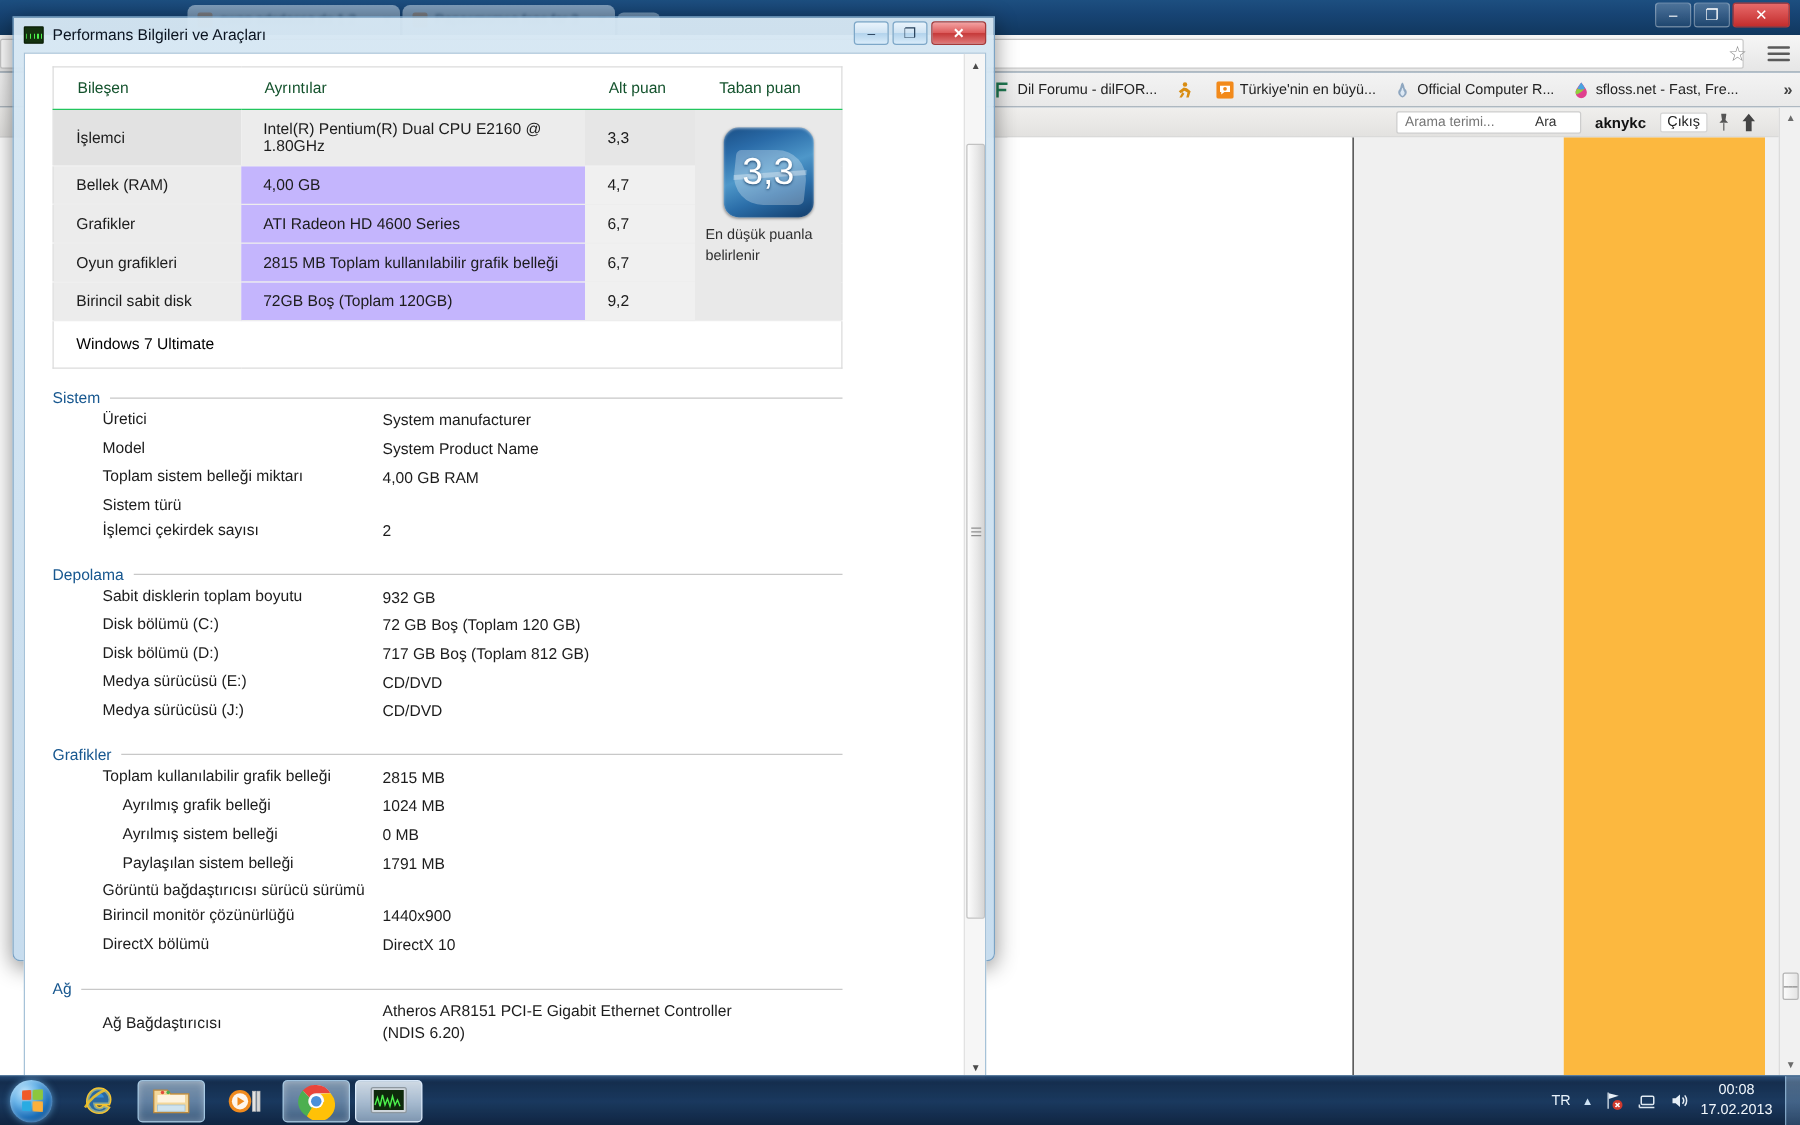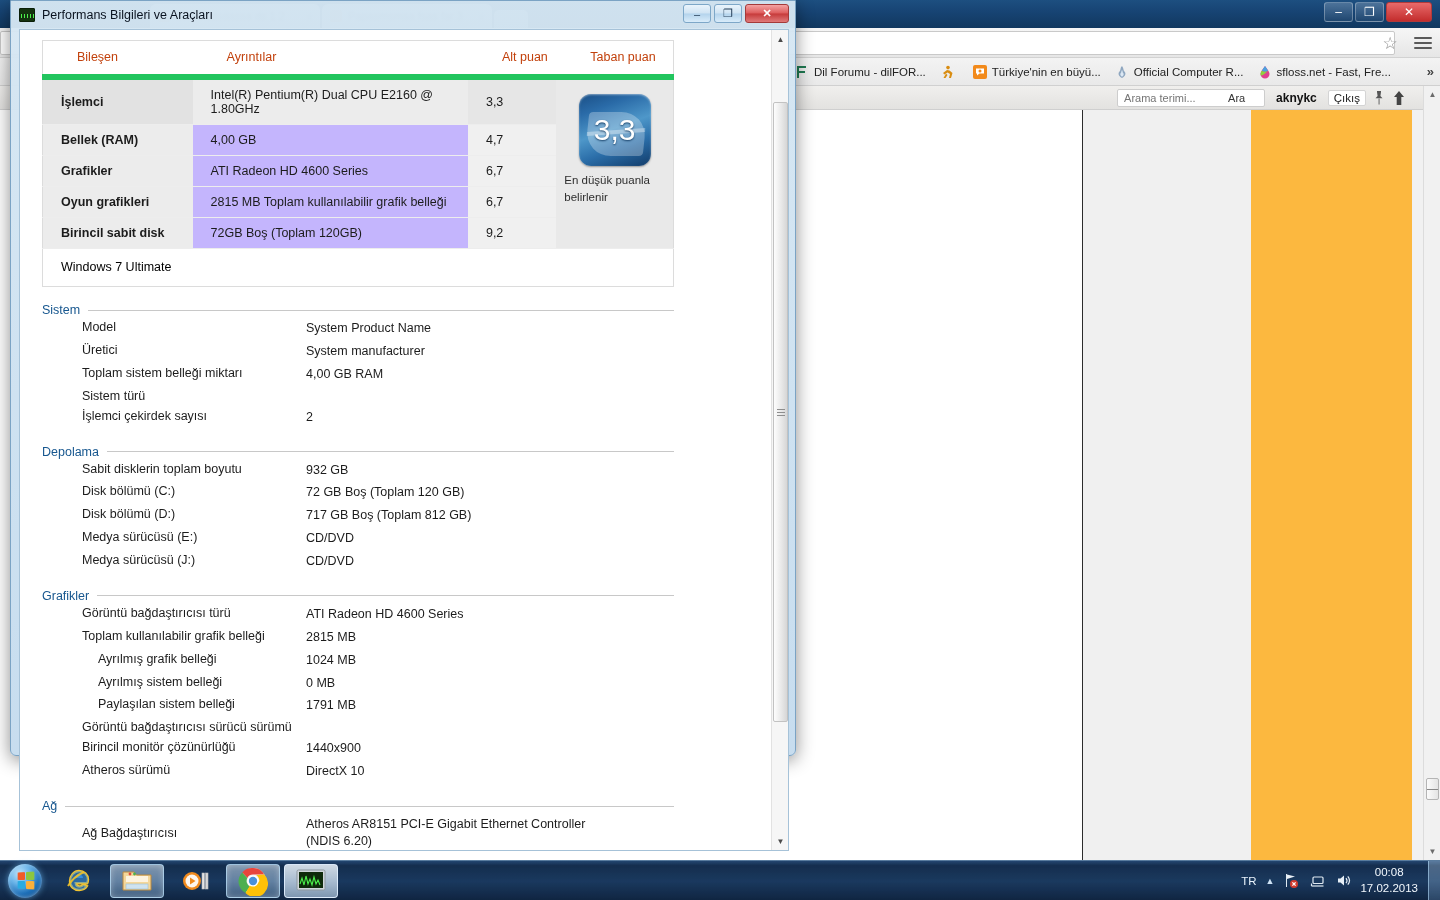--- a/index.html
+++ b/index.html
@@ -120,21 +120,21 @@
   .pg-scroll .thumb {
     position:absolute; left:2px; top:692px; width:13px; height:22px;
     background:linear-gradient(90deg,#fbfbfb,#e4e4e4);
     border:1px solid #b4b4b4; border-radius:2px;
     display:flex;align-items:center;justify-content:center;
   }
   .pg-scroll .thumb i{display:block;width:7px;height:1px;background:#888;margin:1px 0;}
 
   
   #perfwin {
-    position:absolute; left:10px; top:0px; width:786px; height:756px;
+    position:absolute; left:10px; top:13px; width:786px; height:756px;
     background:linear-gradient(180deg,rgba(214,231,243,.96),rgba(196,219,238,.95));
     border:1px solid #7ba3c4; border-radius:0 0 6px 6px;
     box-shadow:0 4px 18px rgba(0,0,0,.45);
   }
   .pw-title {
     position:absolute; left:0; top:0; width:100%; height:28px;
     display:flex; align-items:center; padding-left:8px; gap:7px;
   }
   .pw-ico {
     width:16px;height:14px; background:#14320f;border:1px solid #0a1e07; border-radius:1px;
@@ -178,28 +178,28 @@
     border:1px solid #c2c2c2; border-radius:2px;
     display:flex; align-items:center; justify-content:center; flex-direction:column;
   }
   .pw-scroll .thumb i{display:block;width:8px;height:1px;background:#8e8e8e;margin:1px 0;}
 
   .pw-inner { position:absolute; left:0; top:0; width:753px; height:100%; padding:10px 0 0 22px;}
 
   
   .wei-table { width:632px; border:1px solid #dcdcdc; border-collapse:collapse; background:#fff;}
   .wei-table th {
-    text-align:left; font-weight:normal; font-size:12.5px; color:#c2410c;
-    padding:9px 0 10px 34px; border-bottom:6px solid #22c55e; background:#fff;
+    text-align:left; font-weight:normal; font-size:12.5px; color:#14532d;
+    padding:9px 0 10px 19px; border-bottom:1px solid #22c55e; background:#fff;
   }
   .wei-table td {
     font-size:12.5px; color:#1c1c1c; padding:8px 0 8px 18px;
     border-bottom:1px solid #ededed;
   }
-  .wei-table td.c-name { font-weight:bold; background:#ececec; width:146px;}
+  .wei-table td.c-name { font-weight:normal; background:#ececec; width:146px;}
   .wei-table td.c-det  { background:#c4b5fd; width:268px;}
   .wei-table td.c-sub  { background:#f0f0f0; width:86px;}
   .wei-table tr.r0 td.c-name{background:#e2e2e2;}
   .wei-table tr.r0 td.c-det{background:#ececec;}
   .wei-table tr.r0 td.c-sub{background:#e6e6e6;}
   .wei-table td.c-base {
     background:#e9e9e9; width:114px; vertical-align:top; text-align:center; padding:0;
   }
   .wei-os td {
     background:#fff; font-size:12.5px; color:#000000; padding:11px 0 12px 18px;
@@ -460,26 +460,26 @@
           </tr>
         </tbody>
       </table>
 
       <div class="sec">
         <div class="sec-head">
           <span class="t">Sistem</span>
           <span class="rule"></span>
         </div>
         <div class="kv">
+          <span class="k">Üretici</span>
+          <span class="v">System manufacturer</span>
+        </div>
+        <div class="kv">
           <span class="k">Model</span>
           <span class="v">System Product Name</span>
-        </div>
-        <div class="kv">
-          <span class="k">Üretici</span>
-          <span class="v">System manufacturer</span>
         </div>
         <div class="kv">
           <span class="k">Toplam sistem belleği miktarı</span>
           <span class="v">4,00 GB RAM</span>
         </div>
         <div class="kv">
           <span class="k">Sistem türü</span>
         </div>
         <div class="kv">
           <span class="k">İşlemci çekirdek sayısı</span>
@@ -513,24 +513,20 @@
           <span class="v">CD/DVD</span>
         </div>
       </div>
 
       <div class="sec">
         <div class="sec-head">
           <span class="t">Grafikler</span>
           <span class="rule"></span>
         </div>
         <div class="kv">
-          <span class="k">Görüntü bağdaştırıcısı türü</span>
-          <span class="v">ATI Radeon HD 4600 Series</span>
-        </div>
-        <div class="kv">
           <span class="k">Toplam kullanılabilir grafik belleği</span>
           <span class="v">2815 MB</span>
         </div>
         <div class="kv">
           <span class="k ind">Ayrılmış grafik belleği</span>
           <span class="v">1024 MB</span>
         </div>
         <div class="kv">
           <span class="k ind">Ayrılmış sistem belleği</span>
           <span class="v">0 MB</span>
@@ -540,21 +536,21 @@
           <span class="v">1791 MB</span>
         </div>
         <div class="kv">
           <span class="k">Görüntü bağdaştırıcısı sürücü sürümü</span>
         </div>
         <div class="kv">
           <span class="k">Birincil monitör çözünürlüğü</span>
           <span class="v">1440x900</span>
         </div>
         <div class="kv">
-          <span class="k">Atheros sürümü</span>
+          <span class="k">DirectX bölümü</span>
           <span class="v">DirectX 10</span>
         </div>
       </div>
 
       <div class="sec">
         <div class="sec-head">
           <span class="t">Ağ</span>
           <span class="rule"></span>
         </div>
         <div class="kv">

